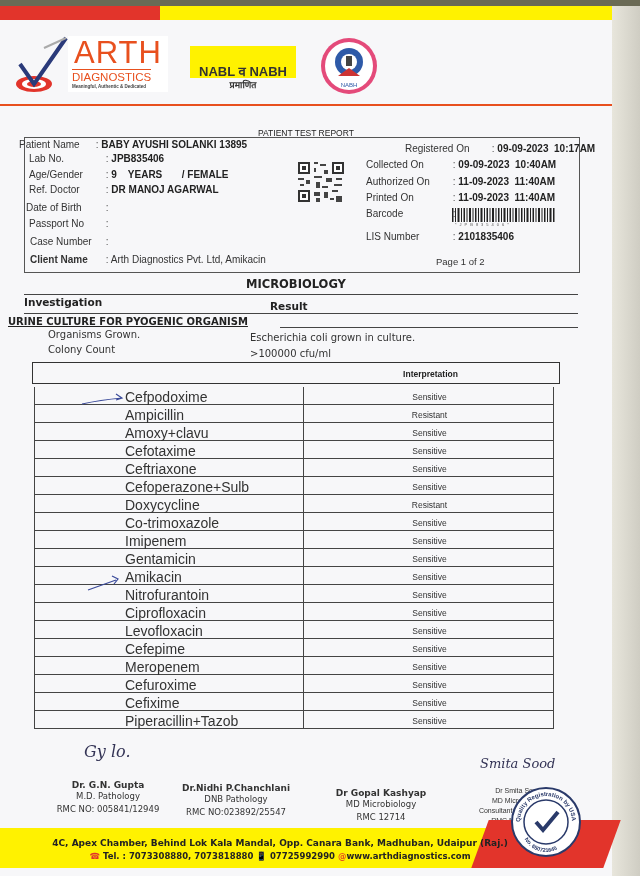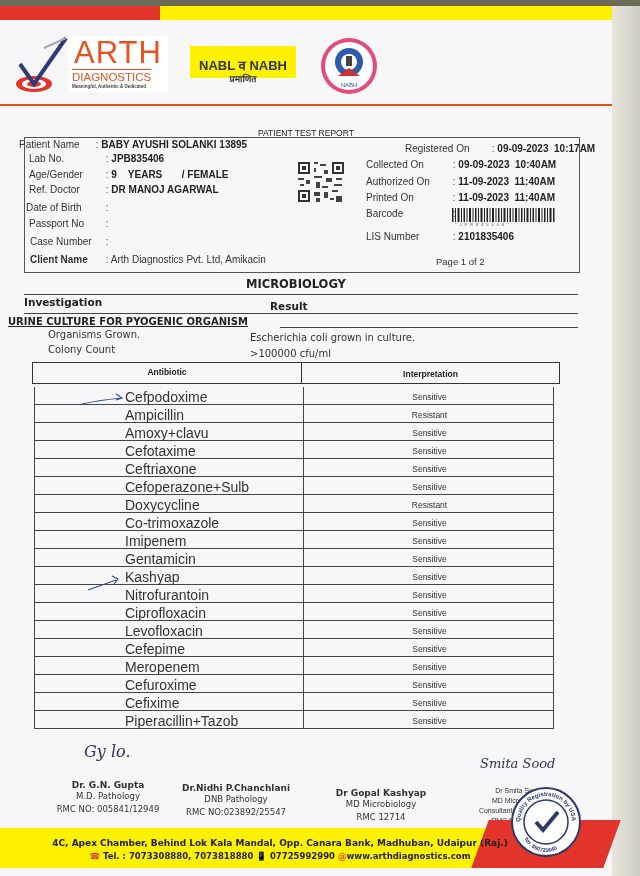--- a/index.html
+++ b/index.html
@@ -9,21 +9,21 @@
   .top-strip { position:absolute; left:0; top:0; width:640px; height:6px; background:#6a6a55; }
   .banner-red { position:absolute; left:0; top:6px; width:160px; height:14px; background:#e2342b; }
   .banner-yellow { position:absolute; left:160px; top:6px; width:452px; height:14px; background:#fff200; }
   .header-line { position:absolute; left:0; top:104px; width:612px; height:2px; background:#e8501e; }
   .logo-mark { position:absolute; left:14px; top:34px; width:56px; height:60px; }
   .logo-box { position:absolute; left:68px; top:36px; width:100px; height:56px; background:#ffffff; }
   .logo-title { position:absolute; left:6px; top:0; font-size:31px; color:#e8501e; letter-spacing:1px; line-height:34px; }
   .logo-sub { position:absolute; left:4px; top:33px; font-size:11.5px; color:#e8501e; line-height:12px; border-top:1px solid #e8501e; padding-top:1px; }
   .logo-tag { position:absolute; left:4px; top:48px; font-size:4.5px; color:#444; font-weight:bold; }
   .nabl-box { position:absolute; left:190px; top:46px; width:106px; height:32px; background:#fff200; text-align:center; }
-  .nabl-title { font-size:13px; font-weight:bold; color:#333; line-height:16px; padding-top:12px; }
+  .nabl-title { font-size:13px; font-weight:bold; color:#333; line-height:16px; padding-top:18px; }
   .nabl-sub { font-size:9px; font-weight:bold; color:#333; line-height:11px; }
   .nabh-logo { position:absolute; left:318px; top:36px; width:62px; height:60px; }
   .report-title { position:absolute; left:258px; top:128px; font-size:8.5px; text-decoration:underline; color:#222; }
   .info-box { position:absolute; left:24px; top:137px; width:554px; height:134px; border:1px solid #555; }
   .info-row { position:absolute; font-size:10px; line-height:12px; white-space:nowrap; }
   .lbl { display:inline-block; color:#333; }
   .val { font-weight:bold; color:#222; }
   .colon { color:#555; }
   .qr { position:absolute; left:296px; top:160px; width:50px; height:44px; }
   .barcode { position:absolute; left:452px; top:208px; width:104px; height:14px; }
@@ -219,21 +219,20 @@
 <div class="hr" style="left:24px;top:313px;width:554px;"></div>
 <div class="test-name">URINE CULTURE FOR PYOGENIC ORGANISM</div>
 <div class="hr" style="left:280px;top:327px;width:298px;"></div>
 
 <div class="param" style="left:48px;top:329px;">Organisms Grown.</div>
 <div class="param" style="left:250px;top:332px;">Escherichia coli grown in culture.</div>
 <div class="param" style="left:48px;top:344px;">Colony Count</div>
 <div class="param" style="left:250px;top:348px;">&gt;100000 cfu/ml</div>
 
 <div class="ab-head">
-  <div class="h1">Antibiotic</div>
   <div class="h2">Interpretation</div>
 </div>
 <div class="rows" id="ab-rows">
     <div class="row">
       <div class="c1">Cefpodoxime</div>
       <div class="c2">Sensitive</div>
     </div>
     <div class="row">
       <div class="c1">Ampicillin</div>
       <div class="c2">Resistant</div>
@@ -264,21 +263,21 @@
     </div>
     <div class="row">
       <div class="c1">Imipenem</div>
       <div class="c2">Sensitive</div>
     </div>
     <div class="row">
       <div class="c1">Gentamicin</div>
       <div class="c2">Sensitive</div>
     </div>
     <div class="row">
-      <div class="c1">Kashyap</div>
+      <div class="c1">Amikacin</div>
       <div class="c2">Sensitive</div>
     </div>
     <div class="row">
       <div class="c1">Nitrofurantoin</div>
       <div class="c2">Sensitive</div>
     </div>
     <div class="row">
       <div class="c1">Ciprofloxacin</div>
       <div class="c2">Sensitive</div>
     </div>

